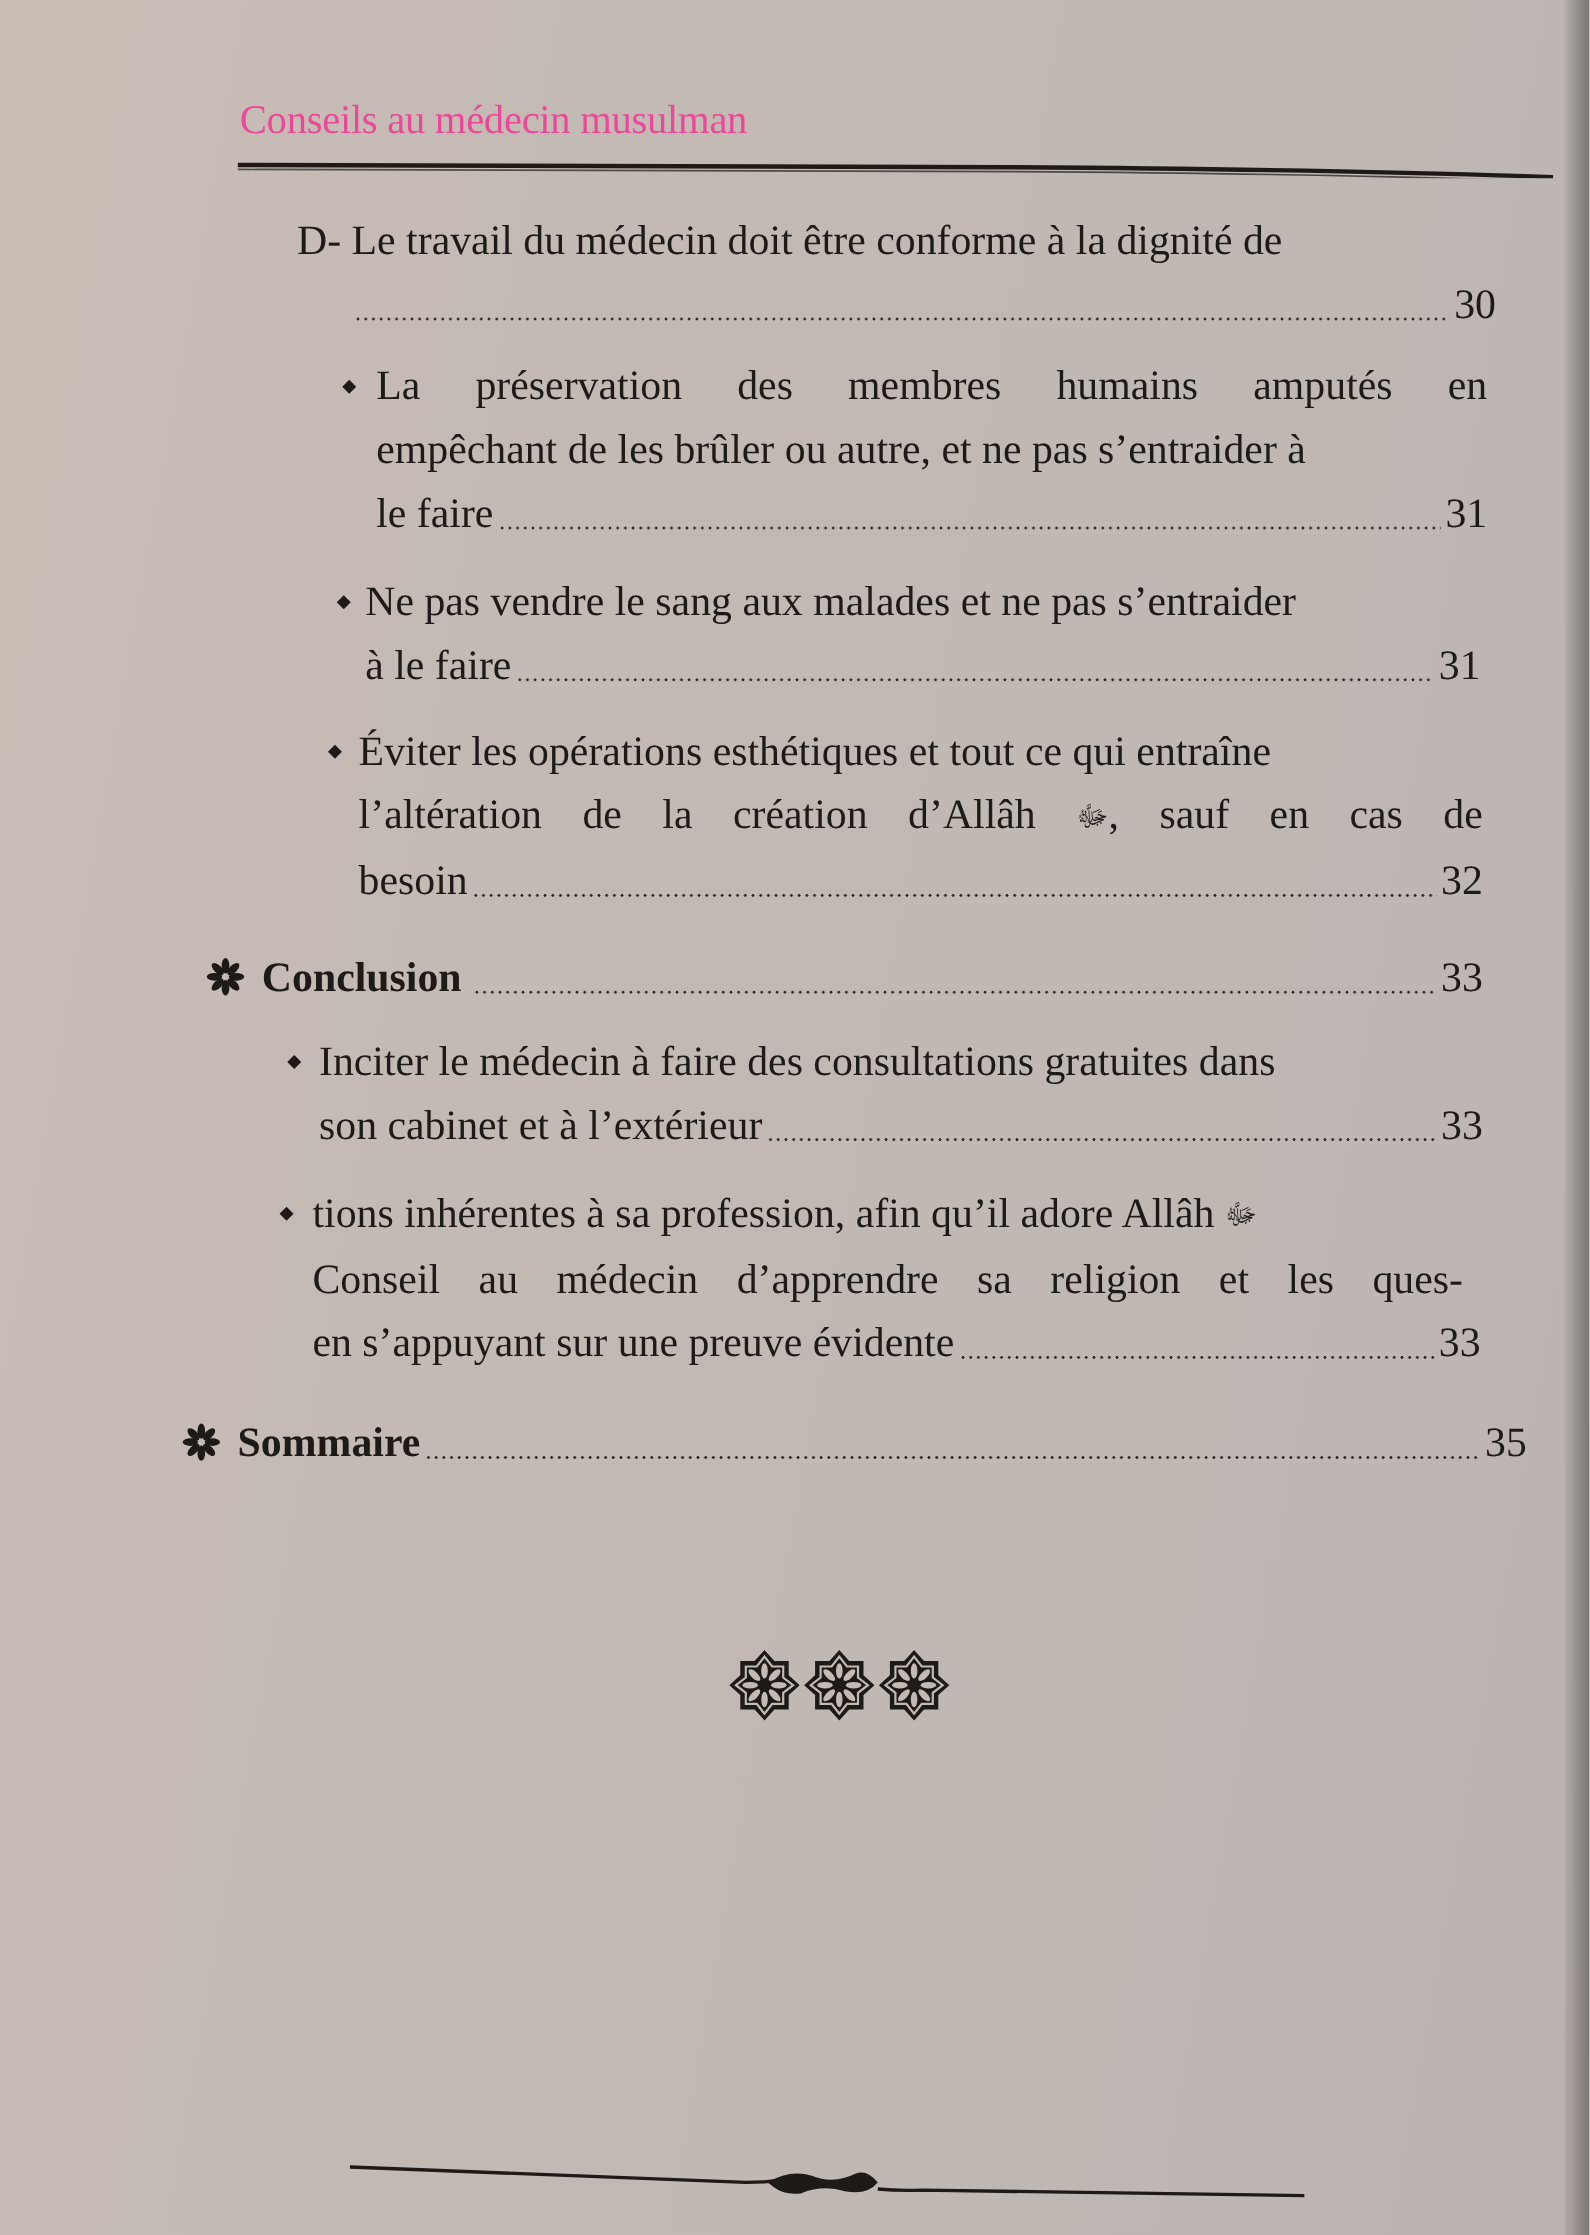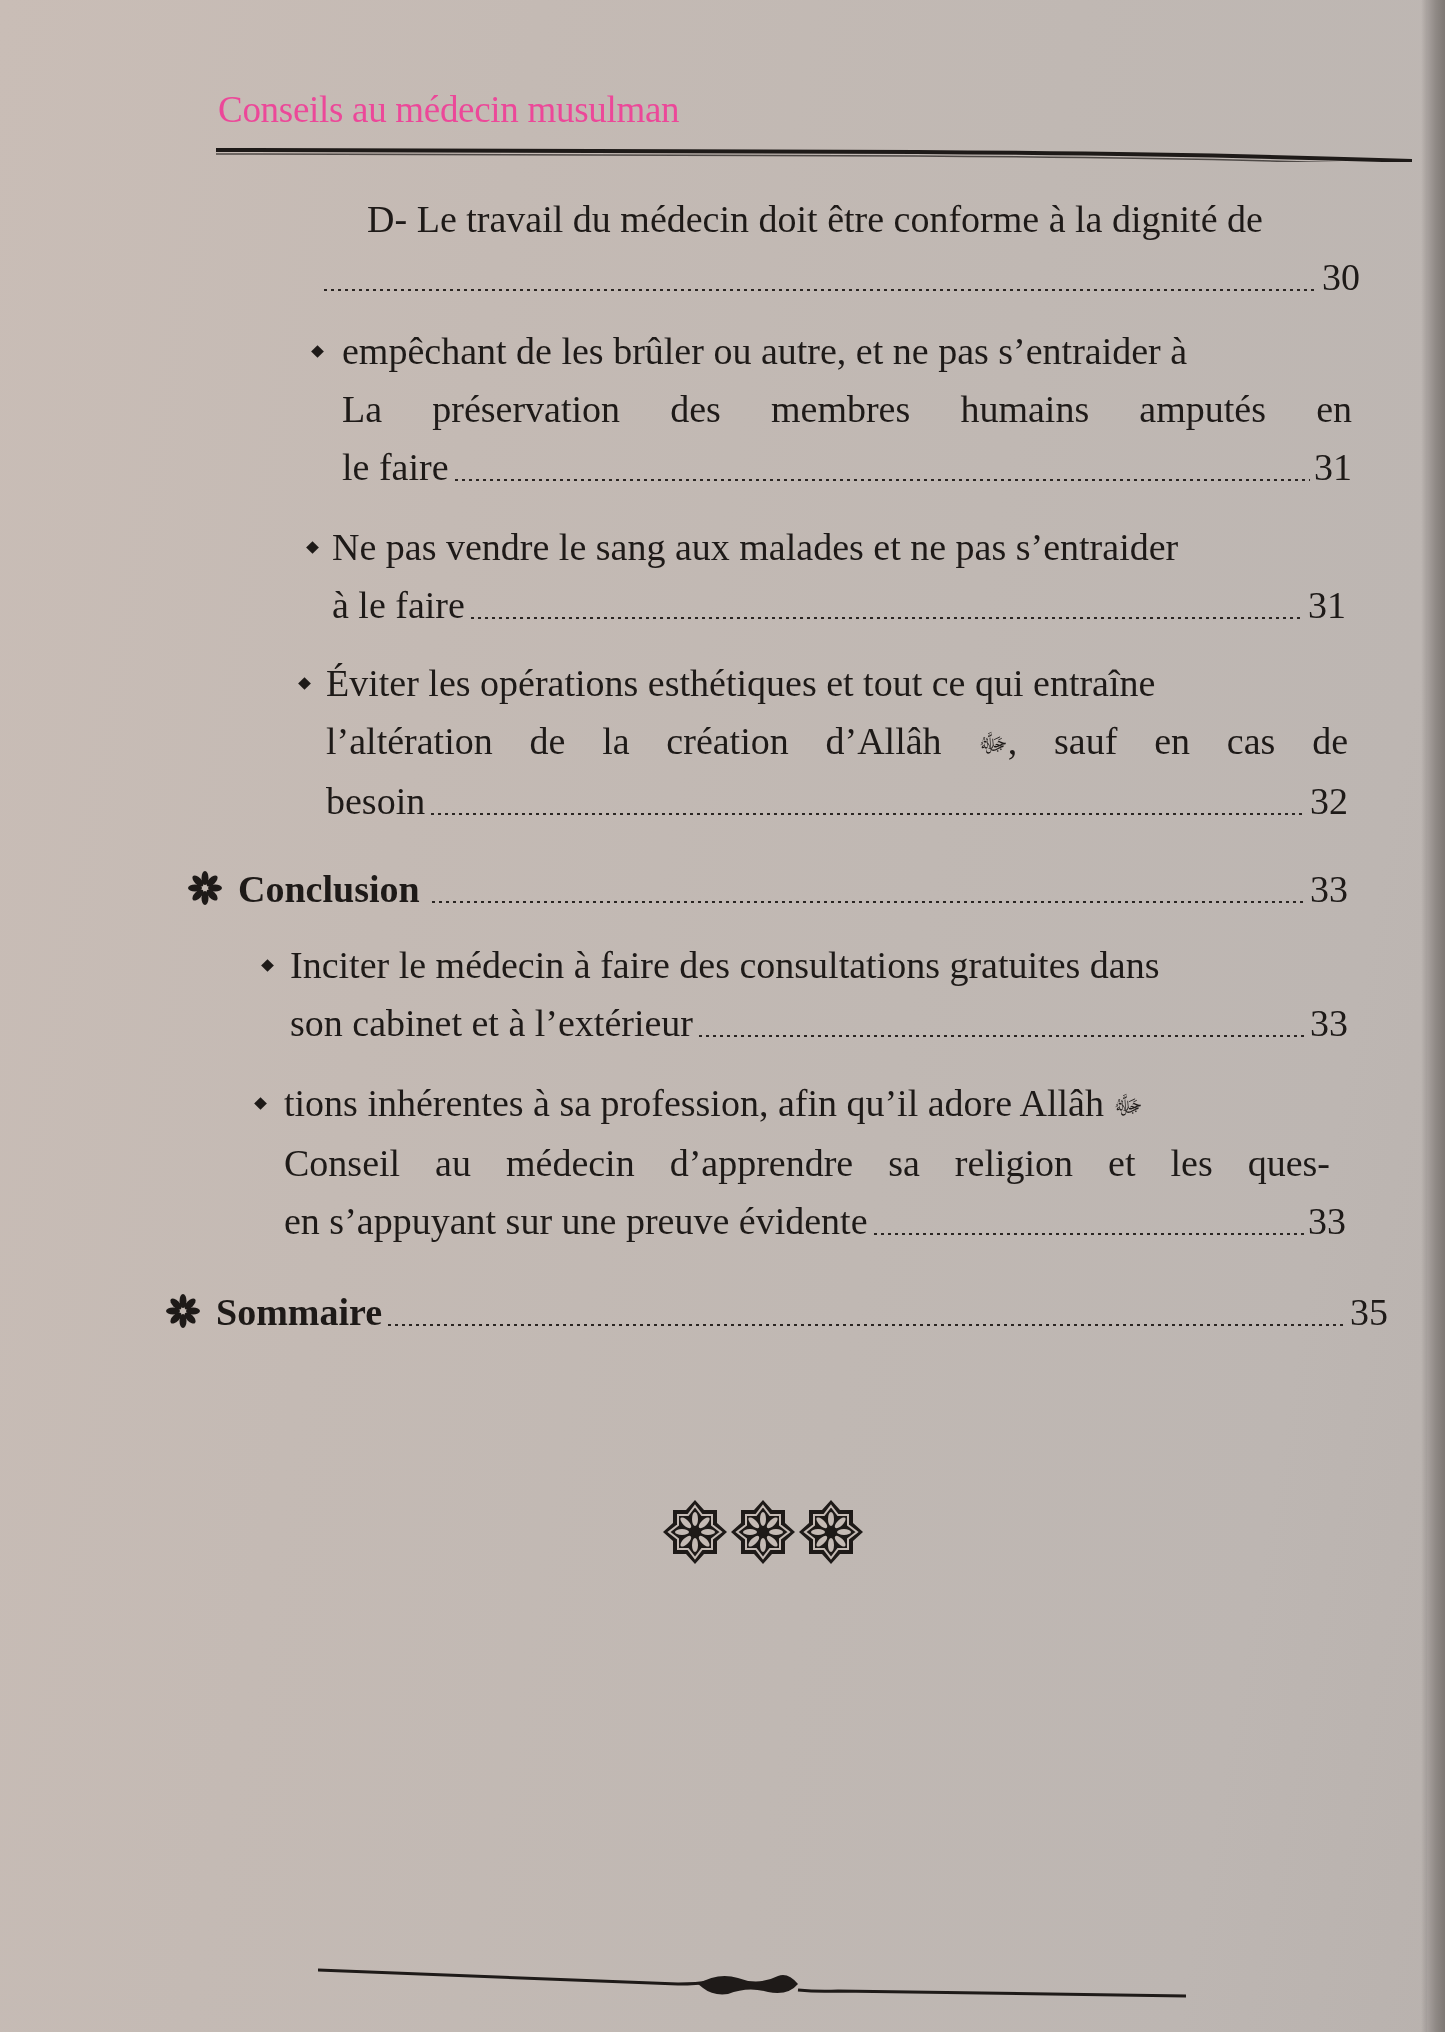--- a/index.html
+++ b/index.html
@@ -59,35 +59,35 @@
 
 <div class="running-head">Conseils au médecin musulman</div>
 
 <svg class="head-rule" viewBox="0 0 1196 16" preserveAspectRatio="none">
   <path d="M0,4 L700,6 Q1000,8 1196,15" stroke="#1e1a18" stroke-width="4" fill="none"></path>
   <path d="M0,8 L700,10 Q1000,12 1196,19" stroke="#1e1a18" stroke-width="1.5" fill="none" opacity="0.7"></path>
 </svg>
 
 <div class="toc">
 
-  <div class="entry" style="left:270px; top:190px; width:1090px;text-align:center;">
+  <div class="entry" style="left:270px; top:190px; width:1090px;">
     <span class="line">
       <span>D-</span>
       <span>Le travail du médecin doit être conforme à la dignité de</span>
     </span>
     <span class="leader-line" style="margin-left:48px;">
       <span class="dots"></span>
       <span class="pg">30</span>
     </span>
   </div>
 
   <div class="bullet" style="left:313px; top:347px;"></div>
   <div class="entry" style="left:342px; top:322px; width:1010px;">
+    <span class="line justify" style="width:1010px;">La préservation des membres humains amputés en</span>
     <span class="line">empêchant de les brûler ou autre, et ne pas s’entraider à</span>
-    <span class="line justify" style="width:1010px;">La préservation des membres humains amputés en</span>
     <span class="leader-line">
       <span class="txt">le faire</span>
       <span class="dots"></span>
       <span class="pg">31</span>
     </span>
   </div>
 
   <div class="bullet" style="left:308px; top:543px;"></div>
   <div class="entry" style="left:332px; top:518px; width:1014px;">
     <span class="line">Ne pas vendre le sang aux malades et ne pas s’entraider</span>

